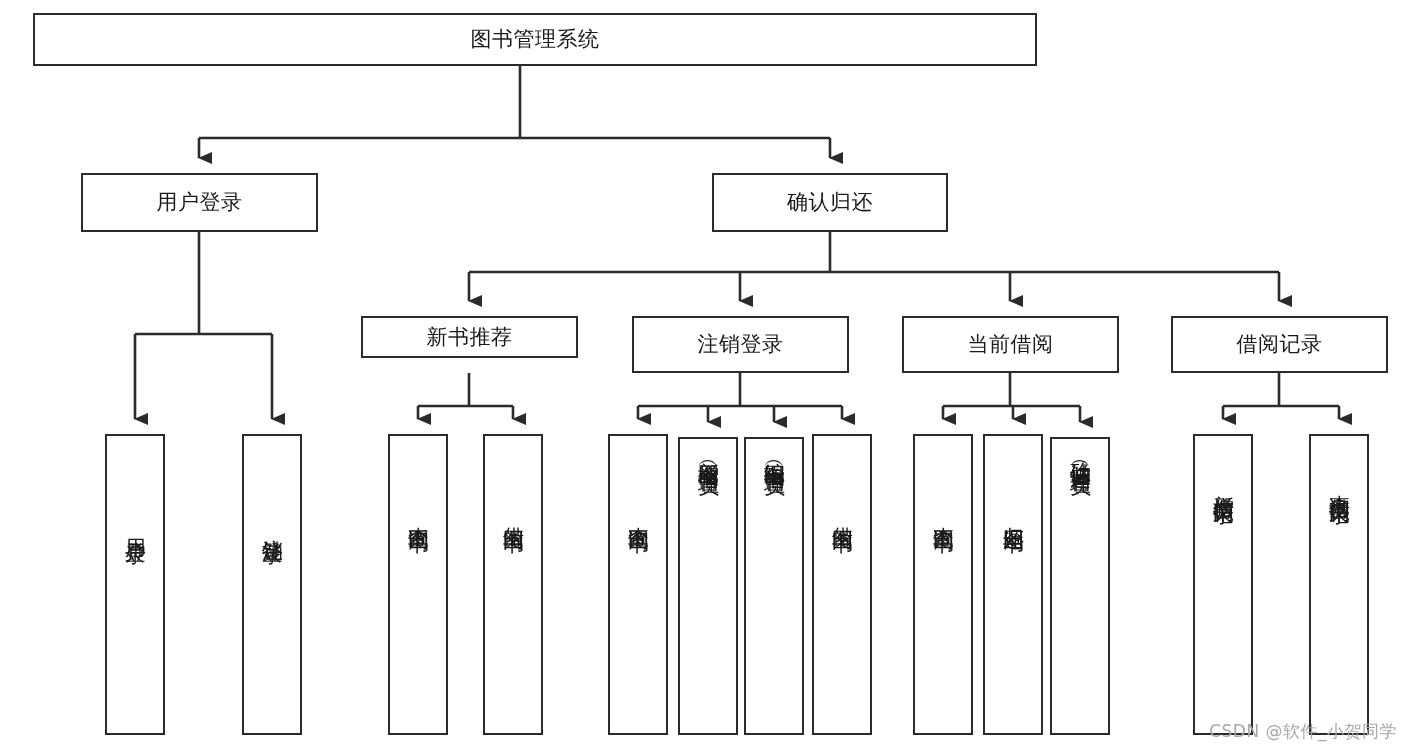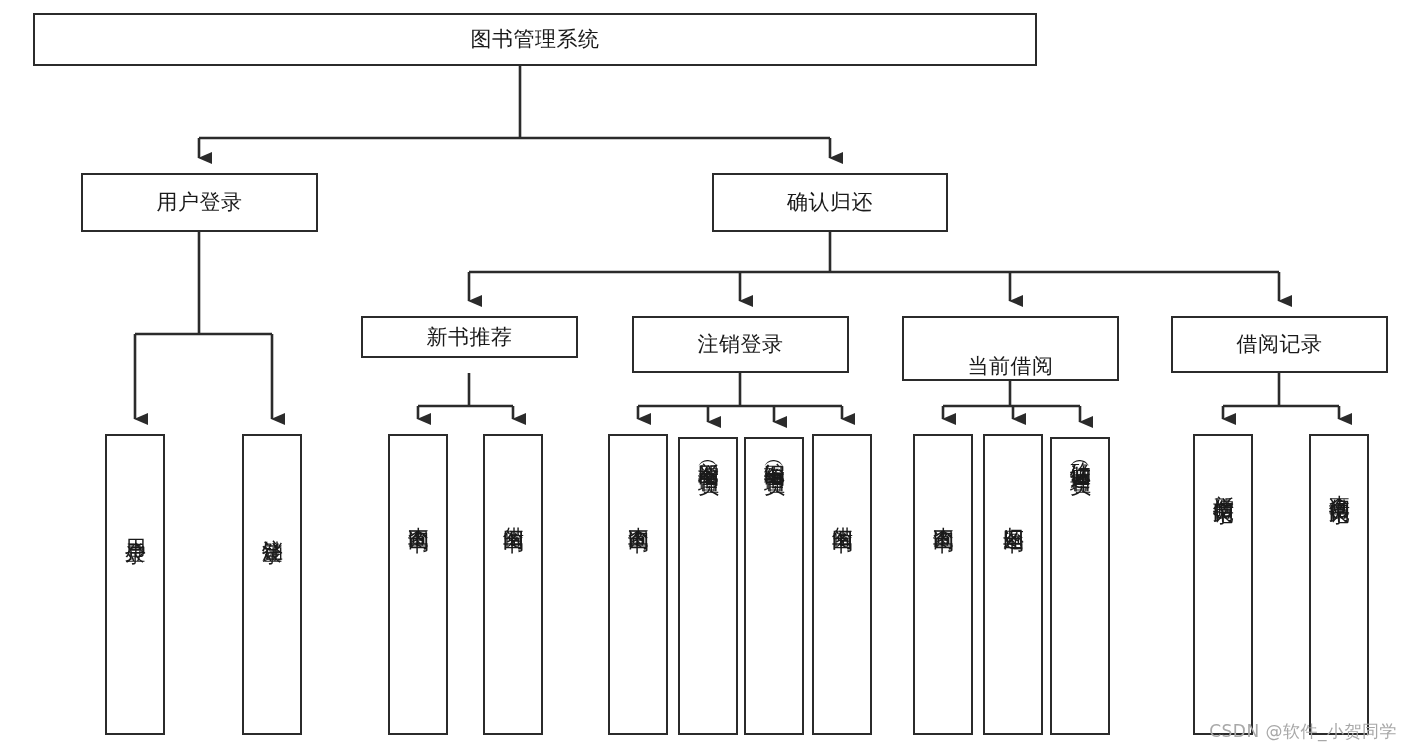--- a/index.html
+++ b/index.html
@@ -141,21 +141,21 @@
   </div>
 
   <div class="node horizontal" style="left:361px; top:316px; width:217px; height:42px;">
     <span class="node-label">新书推荐</span>
   </div>
 
   <div class="node horizontal" style="left:632px; top:316px; width:217px; height:57px;">
     <span class="node-label">注销登录</span>
   </div>
 
-  <div class="node horizontal" style="left:902px; top:316px; width:217px; height:65px;align-items:flex-end;">
+  <div class="node horizontal" style="left:902px; top:316px; width:217px; height:57px;">
     <span class="node-label">当前借阅</span>
   </div>
 
   <div class="node horizontal" style="left:1171px; top:316px; width:217px; height:57px;font-family:Liberation Serif, serif;">
     <span class="node-label">借阅记录</span>
   </div>
 
   <div class="node vertical" style="left:105px; top:434px; width:60px; height:301px; padding-top:86px;">
     <span class="node-label">用户登录</span>
   </div>

